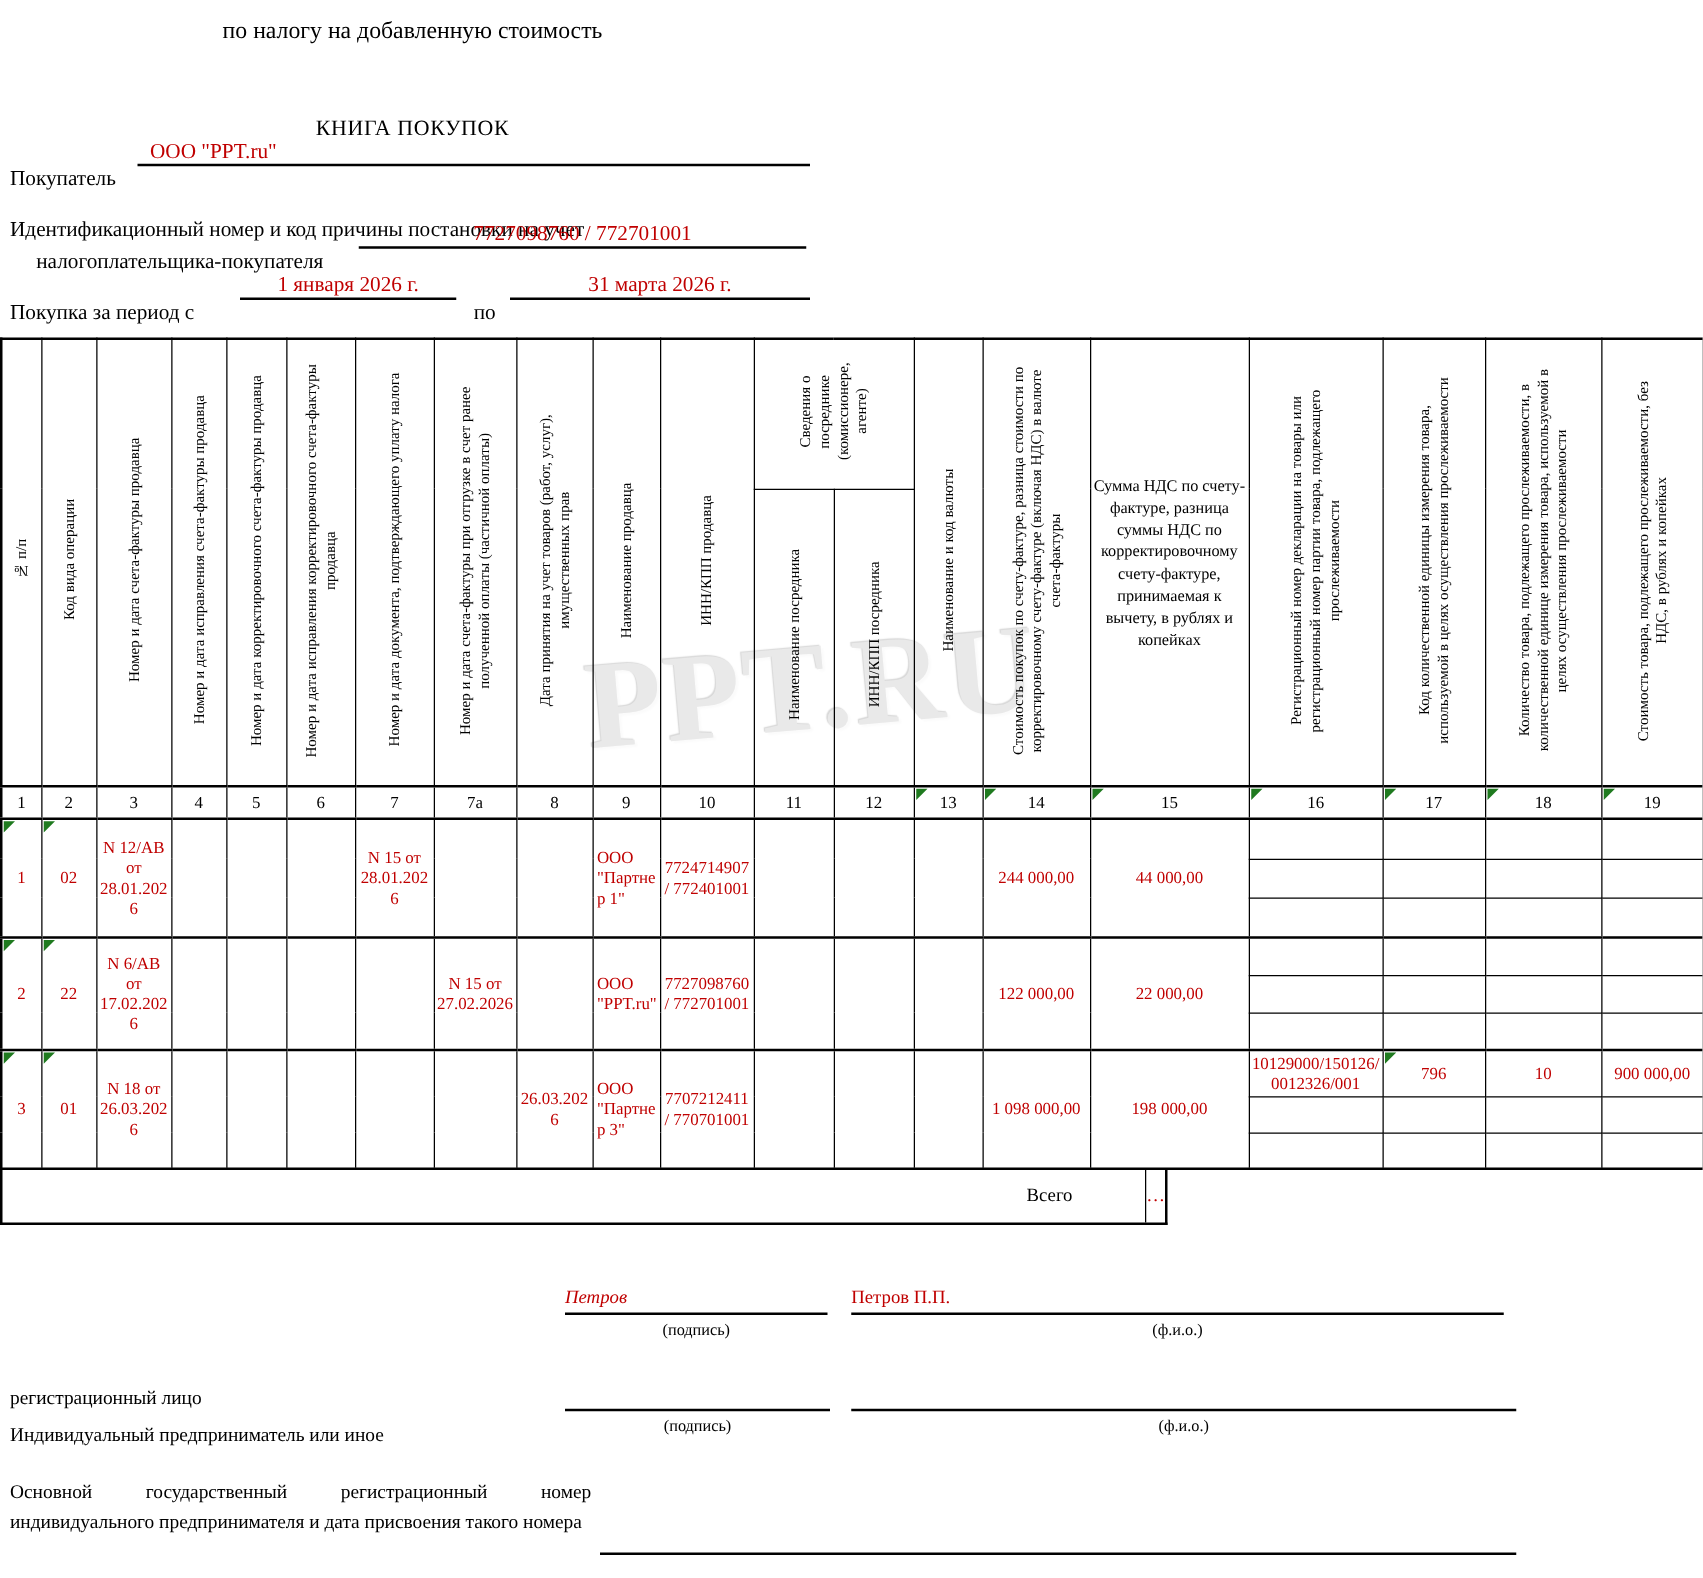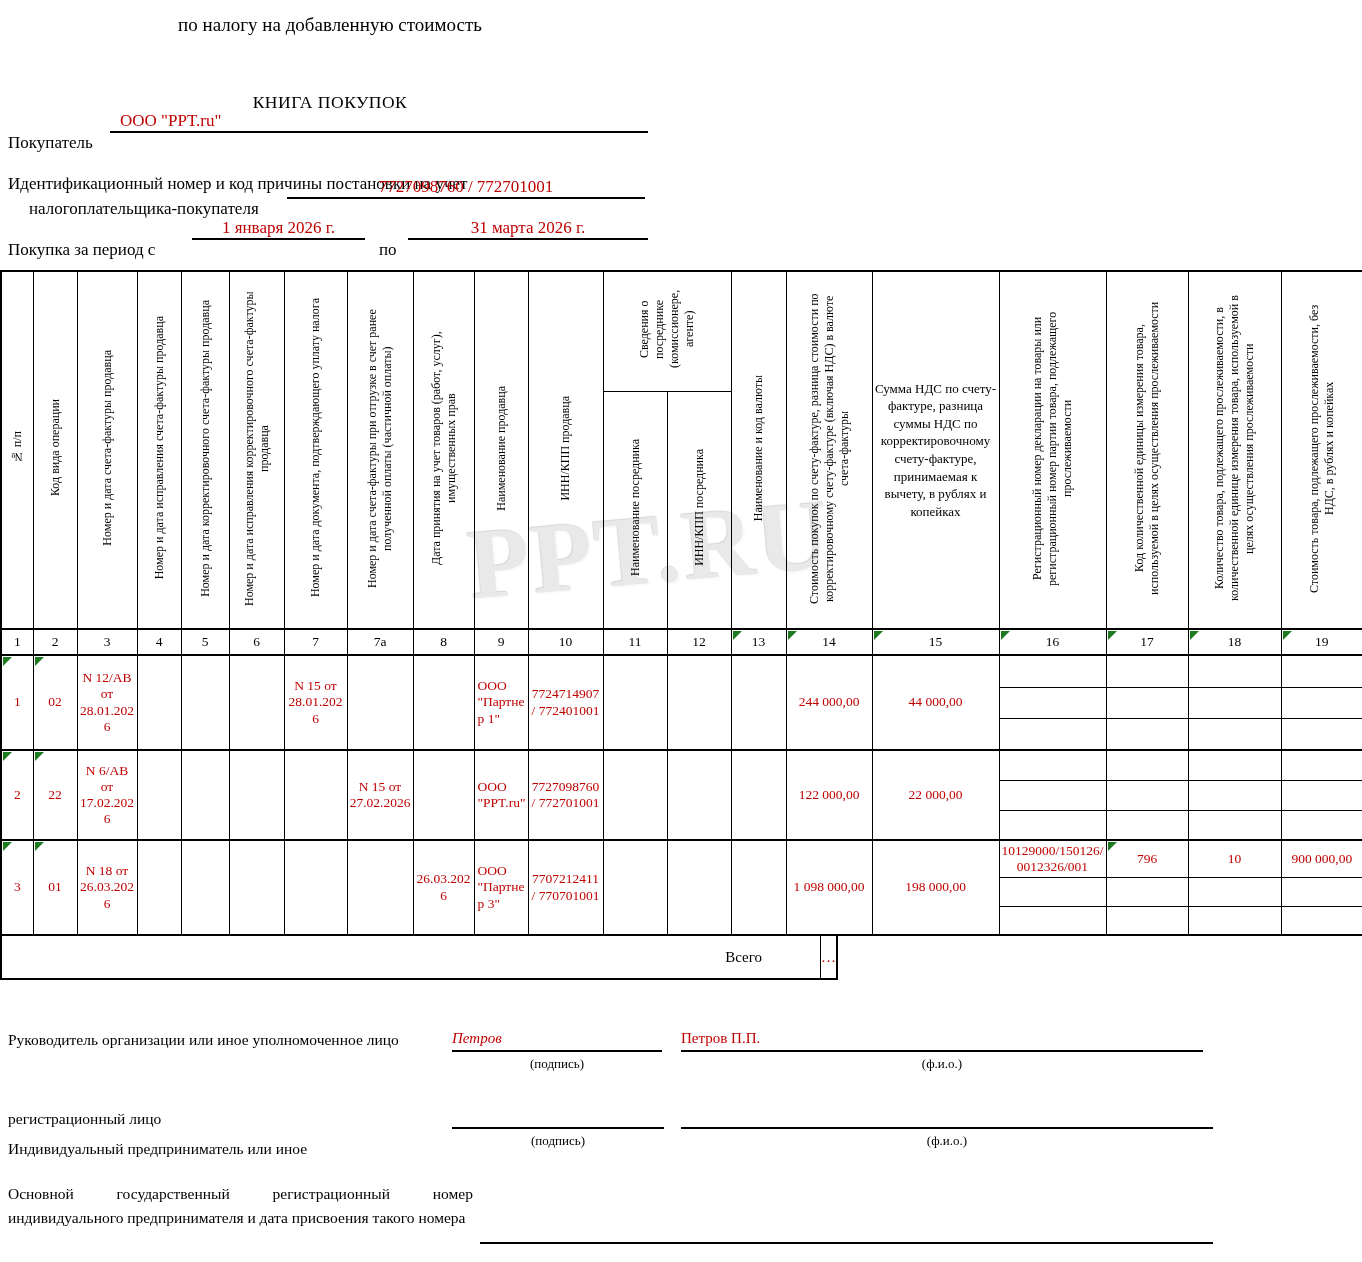--- a/index.html
+++ b/index.html
@@ -43,21 +43,21 @@
   tr.rstart td{border-top:2px solid #000;}
   tr.sub td{border-top:1px solid #000;}
   tr.r1a{height:32px;}tr.r1b{height:31px;}tr.r1c{height:32px;}
   tr.r2a{height:30px;}tr.r2b{height:30px;}tr.r2c{height:30px;}
   tr.r3a{height:37px;}tr.r3b{height:29px;}tr.r3c{height:29px;}
   td.gt{position:relative;}
   td.gt::before{content:"";position:absolute;top:1px;left:1px;width:0;height:0;
     border-top:9px solid #1F7A1F;border-right:9px solid transparent;}
 
   
-  .total-row{width:838px;height:44px;display:flex;border:2px solid #000;border-top:none;box-sizing:border-box;align-items:center;gap:48px;}
+  .total-row{width:934px;height:44px;display:flex;border:2px solid #000;border-top:none;box-sizing:border-box;align-items:center;gap:48px;}
   .total-label{width:869px;text-align:right;padding-right:10px;font-size:15px;box-sizing:border-box;}
   .total-value{flex:1;border-left:1px solid #000;text-align:center;color:#C00000;font-size:15px;align-self:stretch;display:flex;align-items:center;justify-content:center;}
 
   
   .f-lbl{font-size:15.5px;}
   .sigline{border-bottom:2px solid #000;height:22px;text-align:left;font-size:15px;box-sizing:border-box;}
   .caption{font-size:13px;text-align:center;}
   .sig-italic{font-style:italic;}
   .dir-label{left:8px;top:1031px;}
   .sig1{left:452px;top:1030px;width:210px;}
@@ -276,21 +276,20 @@
     </tr>
   </tbody>
       </table>
 
   <div class="total-row">
     <div class="total-label">Всего</div>
     <div class="total-value">…</div>
   </div>
   </div>
 
-  <div class="abs f-lbl dir-label">Руководитель организации или иное уполномоченное лицо</div>
   <div class="abs sigline sig1"><span class="red sig-italic">Петров</span></div>
   <div class="abs caption cap-sig1">(подпись)</div>
   <div class="abs sigline fio1"><span class="red">Петров П.П.</span></div>
   <div class="abs caption cap-fio1">(ф.и.о.)</div>
 
   <div class="abs f-lbl ent-label1">Индивидуальный предприниматель или иное</div>
   <div class="abs f-lbl ent-label2">регистрационный лицо</div>
   <div class="abs sigline sig2"></div>
   <div class="abs caption cap-sig2">(подпись)</div>
   <div class="abs sigline fio2"></div>

